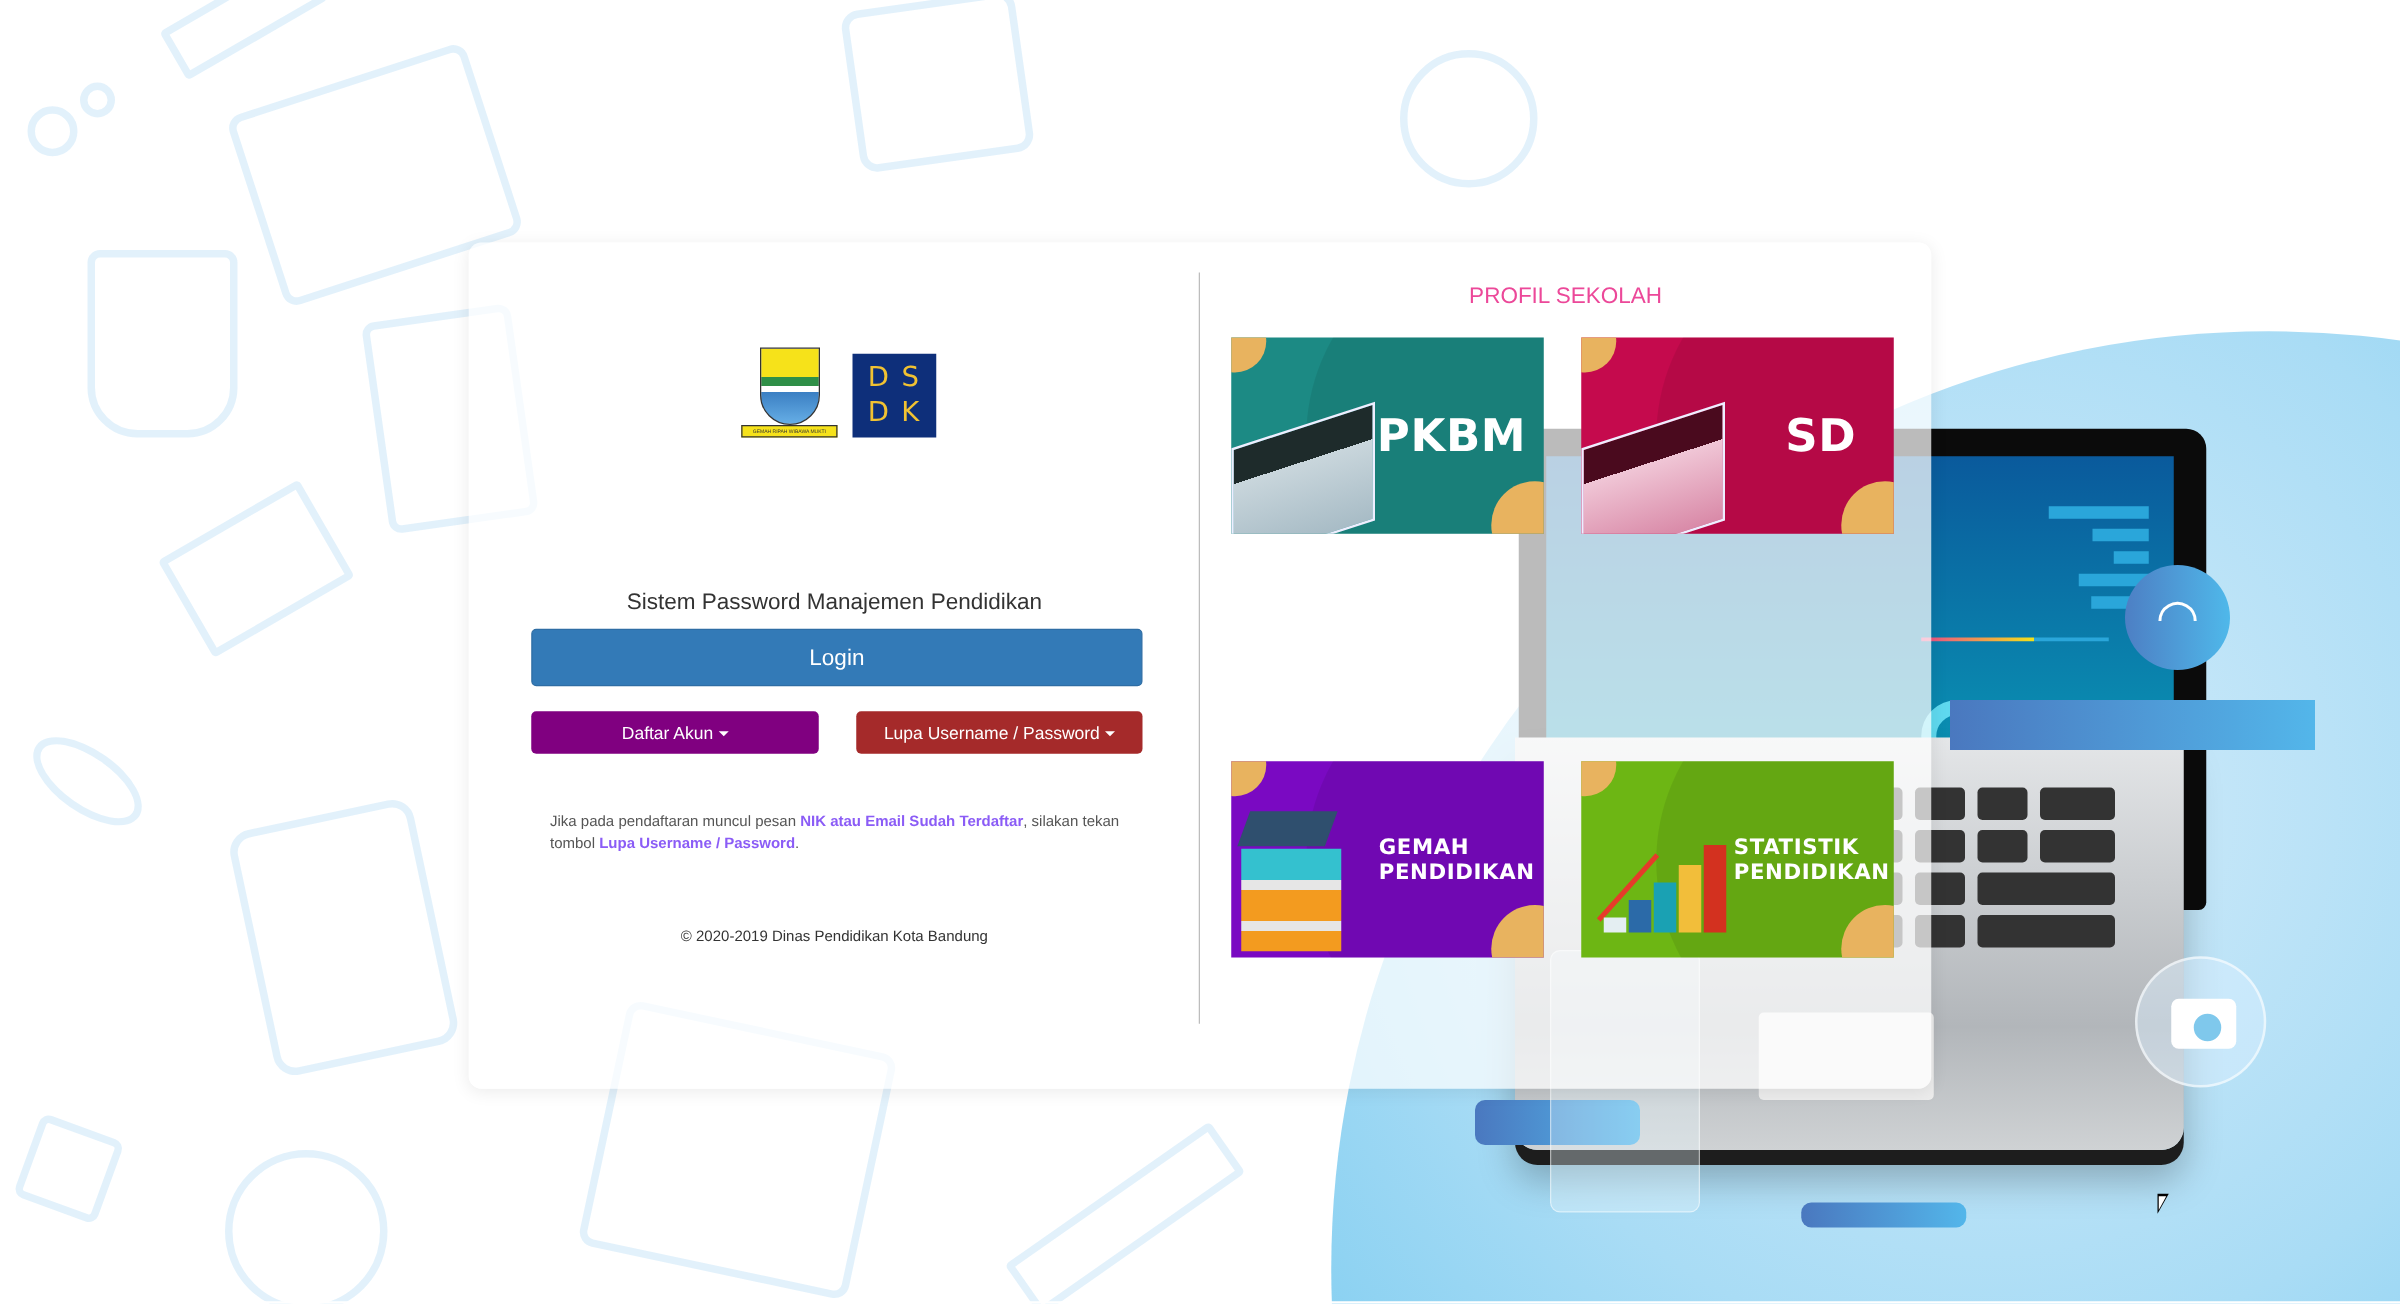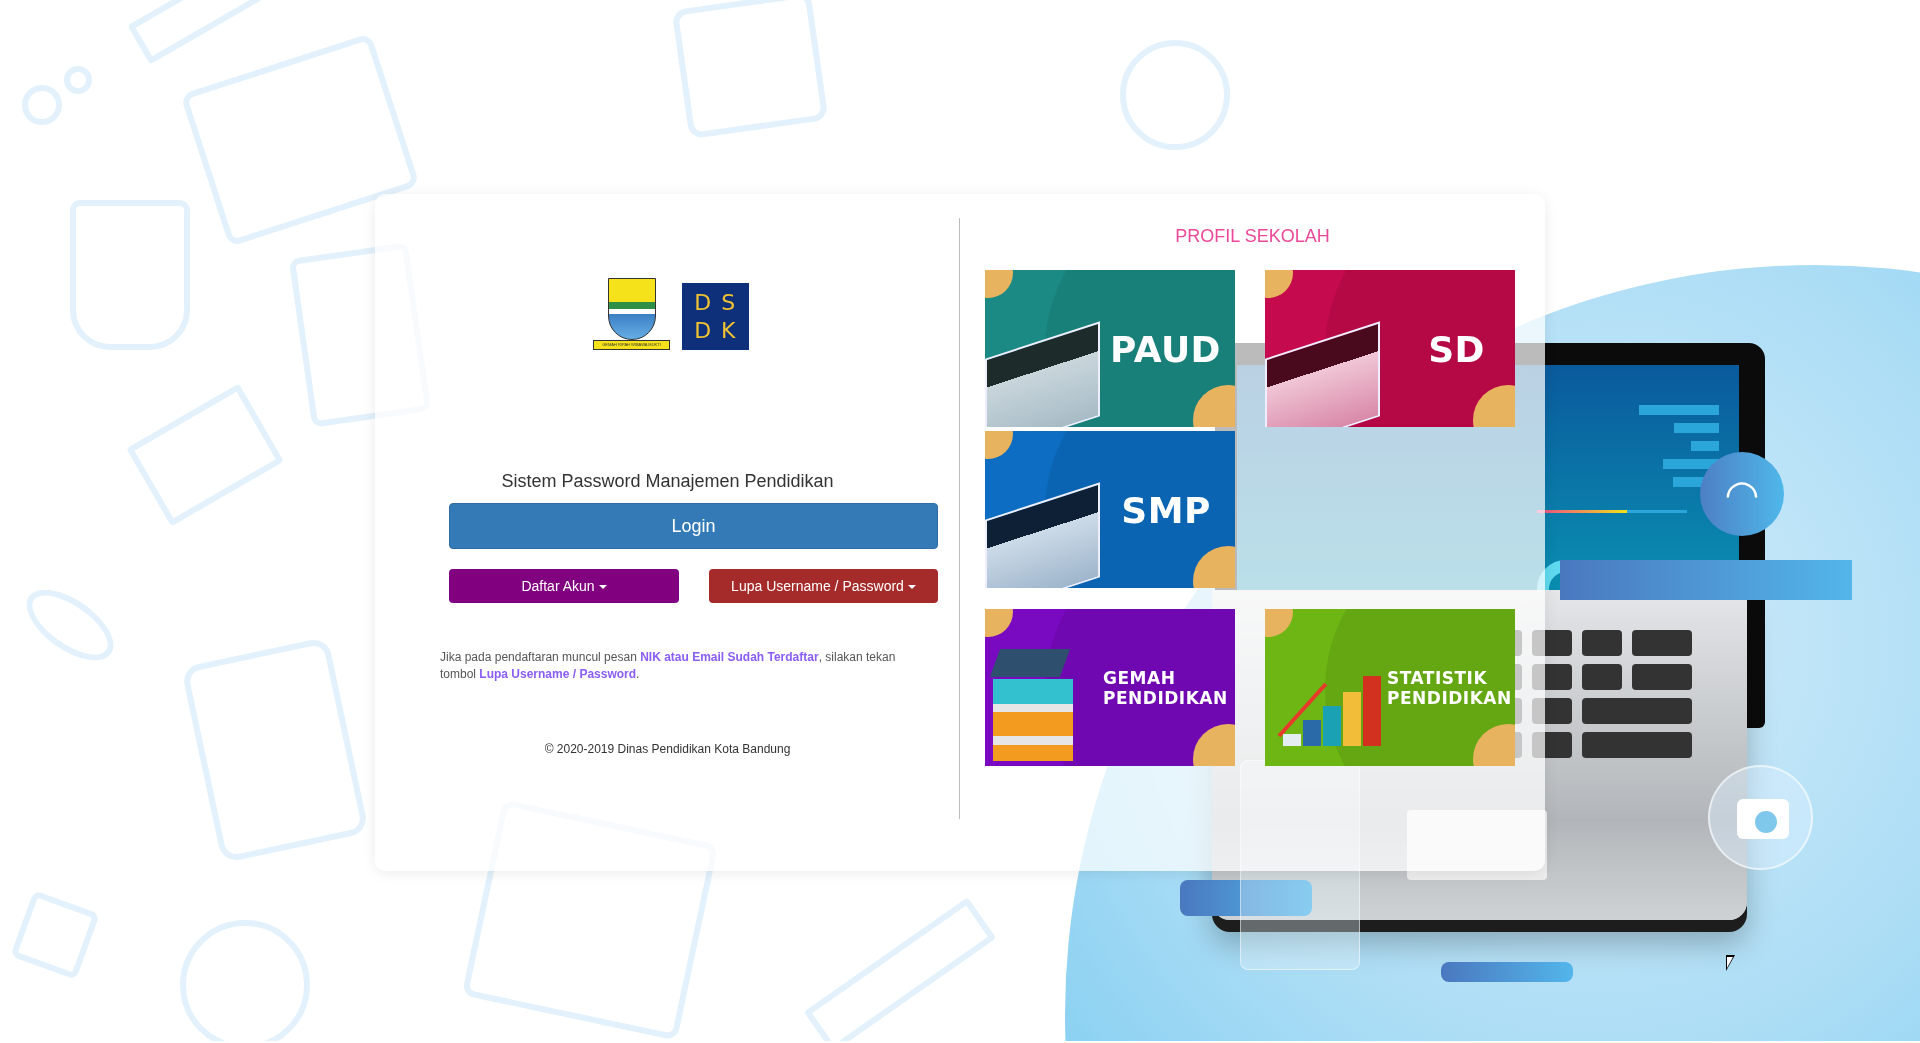--- a/index.html
+++ b/index.html
@@ -74,21 +74,21 @@
     border: 1.5px solid #333; border-radius: 0 0 24px 24px;
   }
   .crest .ribbon { position: absolute; left: 0; top: 62px; width: 77px; height: 10px; background: #f6e21a; border: 1px solid #333; font-size: 4px; line-height: 8px; text-align: center; color: #333; }
   .disdik {
     width: 67px; height: 67px; background: #0e2f7a;
     color: #f1c232; font-family: "DejaVu Sans", sans-serif; font-size: 22px; line-height: 28px;
     display: grid; grid-template-columns: 1fr 1fr; padding: 6px 8px; text-align: center;
   }
   .title { position: absolute; left: 0; width: 585px; top: 222px; text-align: center; font-size: 36px; color: #333; font-weight: normal; }
   .subtitle { position: absolute; left: 0; width: 585px; top: 277px; text-align: center; font-size: 18px; color: #333; }
-  .btn { position: absolute; border: none; color: #fff; font-family: "Liberation Sans", sans-serif; border-radius: 4px; cursor: pointer; text-align: center; margin-left: 24px; }
+  .btn { position: absolute; border: none; color: #fff; font-family: "Liberation Sans", sans-serif; border-radius: 4px; cursor: pointer; text-align: center; }
   .btn-login { left: 50px; top: 309px; width: 489px; height: 46px; background: #337ab7; font-size: 18px; border: 1px solid #2e6da4; }
   .btn-daftar { left: 50px; top: 375px; width: 230px; height: 34px; background: #800080; font-size: 14px; }
   .btn-lupa { left: 310px; top: 375px; width: 229px; height: 34px; background: #a52a2a; font-size: 14px; }
   .caret { display: inline-block; width: 0; height: 0; margin-left: 4px; vertical-align: middle;
            border-top: 4px solid #fff; border-left: 4px solid transparent; border-right: 4px solid transparent; }
   .note { position: absolute; left: 65px; top: 455px; width: 470px; font-size: 12px; line-height: 17px; color: #555; }
   .note b { color: #8b5cf6; }
   .copyright { position: absolute; left: 0; width: 585px; top: 548px; text-align: center; font-size: 12px; color: #333; }
 
   .right-pane { position: absolute; left: 585px; top: 0; width: 585px; height: 100%; }
@@ -220,38 +220,31 @@
   <div class="divider"></div>
 
   <div class="right-pane">
     <div class="profil-title">PROFIL SEKOLAH</div>
 
     <a class="tile t1">
       <div class="arc"></div>
       <div class="deco-tl"></div>
       <div class="deco-br"></div>
       <div class="building"></div>
-      <span class="label">PAUD</span>
+      <span class="label">PKBM</span>
     </a>
 
     <a class="tile t2">
       <div class="arc"></div>
       <div class="deco-tl"></div>
       <div class="deco-br"></div>
       <div class="building" style="background:linear-gradient(180deg,#4a0a1e 0%,#4a0a1e 30%,#f0c6d6 30%,#d98aa8 100%);"></div>
       <span class="label" style="right:30px;">SD</span>
     </a>
 
-    <a class="tile t3">
-      <div class="arc"></div>
-      <div class="deco-tl"></div>
-      <div class="deco-br"></div>
-      <div class="building" style="background:linear-gradient(180deg,#0e2036 0%,#0e2036 30%,#cddbe8 30%,#9fb6cc 100%);"></div>
-      <span class="label" style="right:24px;">SMP</span>
-    </a>
 
 
     <a class="tile t5">
       <div class="arc"></div>
       <div class="deco-tl"></div>
       <div class="deco-br"></div>
       <div class="books"></div>
       <div class="cap"></div>
       <span class="label small"><span>GEMAH</span><br><span>PENDIDIKAN</span></span>
     </a>

